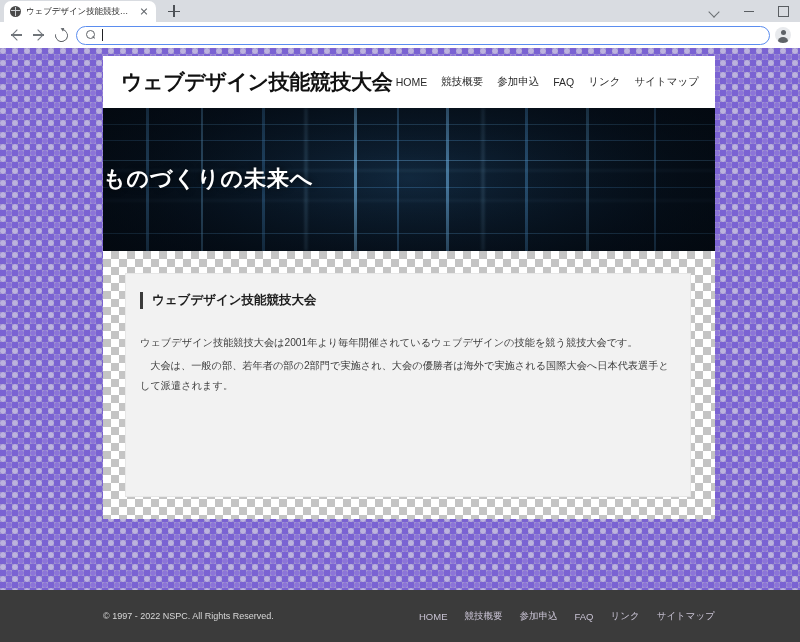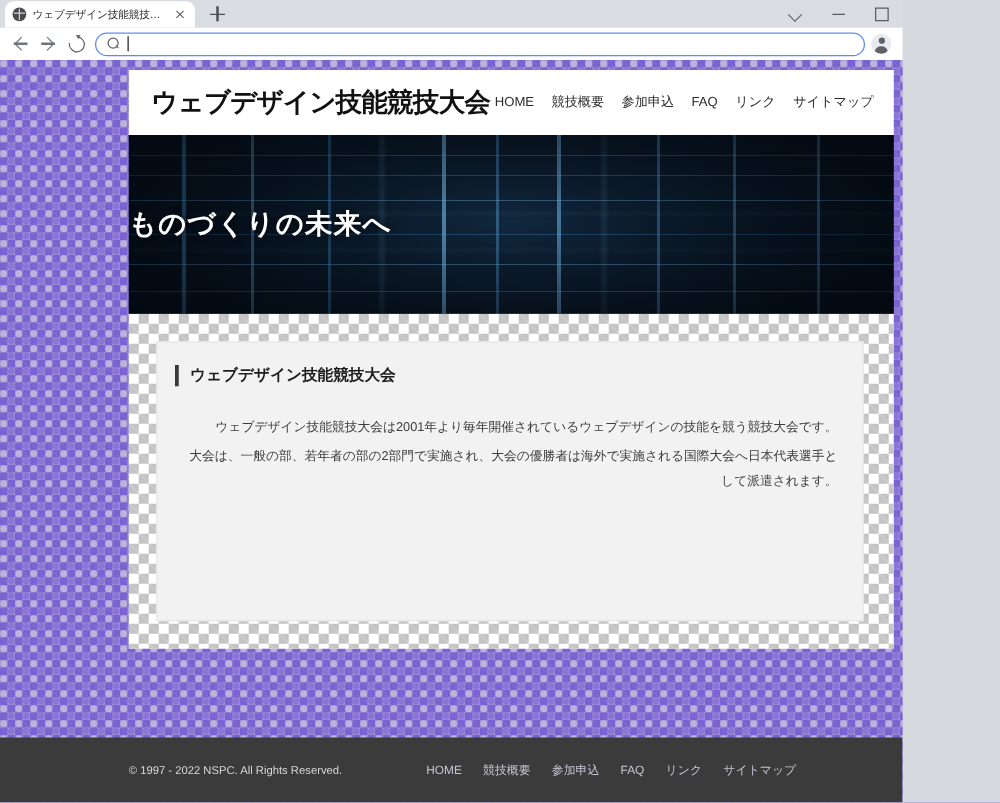--- a/index.html
+++ b/index.html
@@ -9,21 +9,21 @@
   body {
     width: 800px;
     height: 642px;
     overflow: hidden;
     font-family: "Liberation Sans", "DejaVu Sans", sans-serif;
     background: #d6d9de;
   }
 
   
   .browser {
-    width: 722px;
+    width: 800px;
     height: 642px;
     position: relative;
     background: #d9dce1;
     display: flex;
     flex-direction: column;
   }
 
   .tabstrip {
     height: 22px;
     background: #d9dce1;
@@ -424,21 +424,20 @@
     font-size: 12.5px;
     font-weight: bold;
     color: #1d1d1d;
   }
   .card-body p {
     margin: 0;
     font-size: 10.2px;
     line-height: 1.95;
     color: #3c3c3c;
     text-indent: 1em;
-    text-align: right;
   }
   .card-body p.first { margin-top: 24px; text-indent: 0; }
   .card-body p.second { margin-top: 3px; }
   .card-body p.third { margin-top: 16px; }
 
   
   .site-footer {
     position: absolute;
     left: 0; right: 0; bottom: 0;
     height: 52px;

